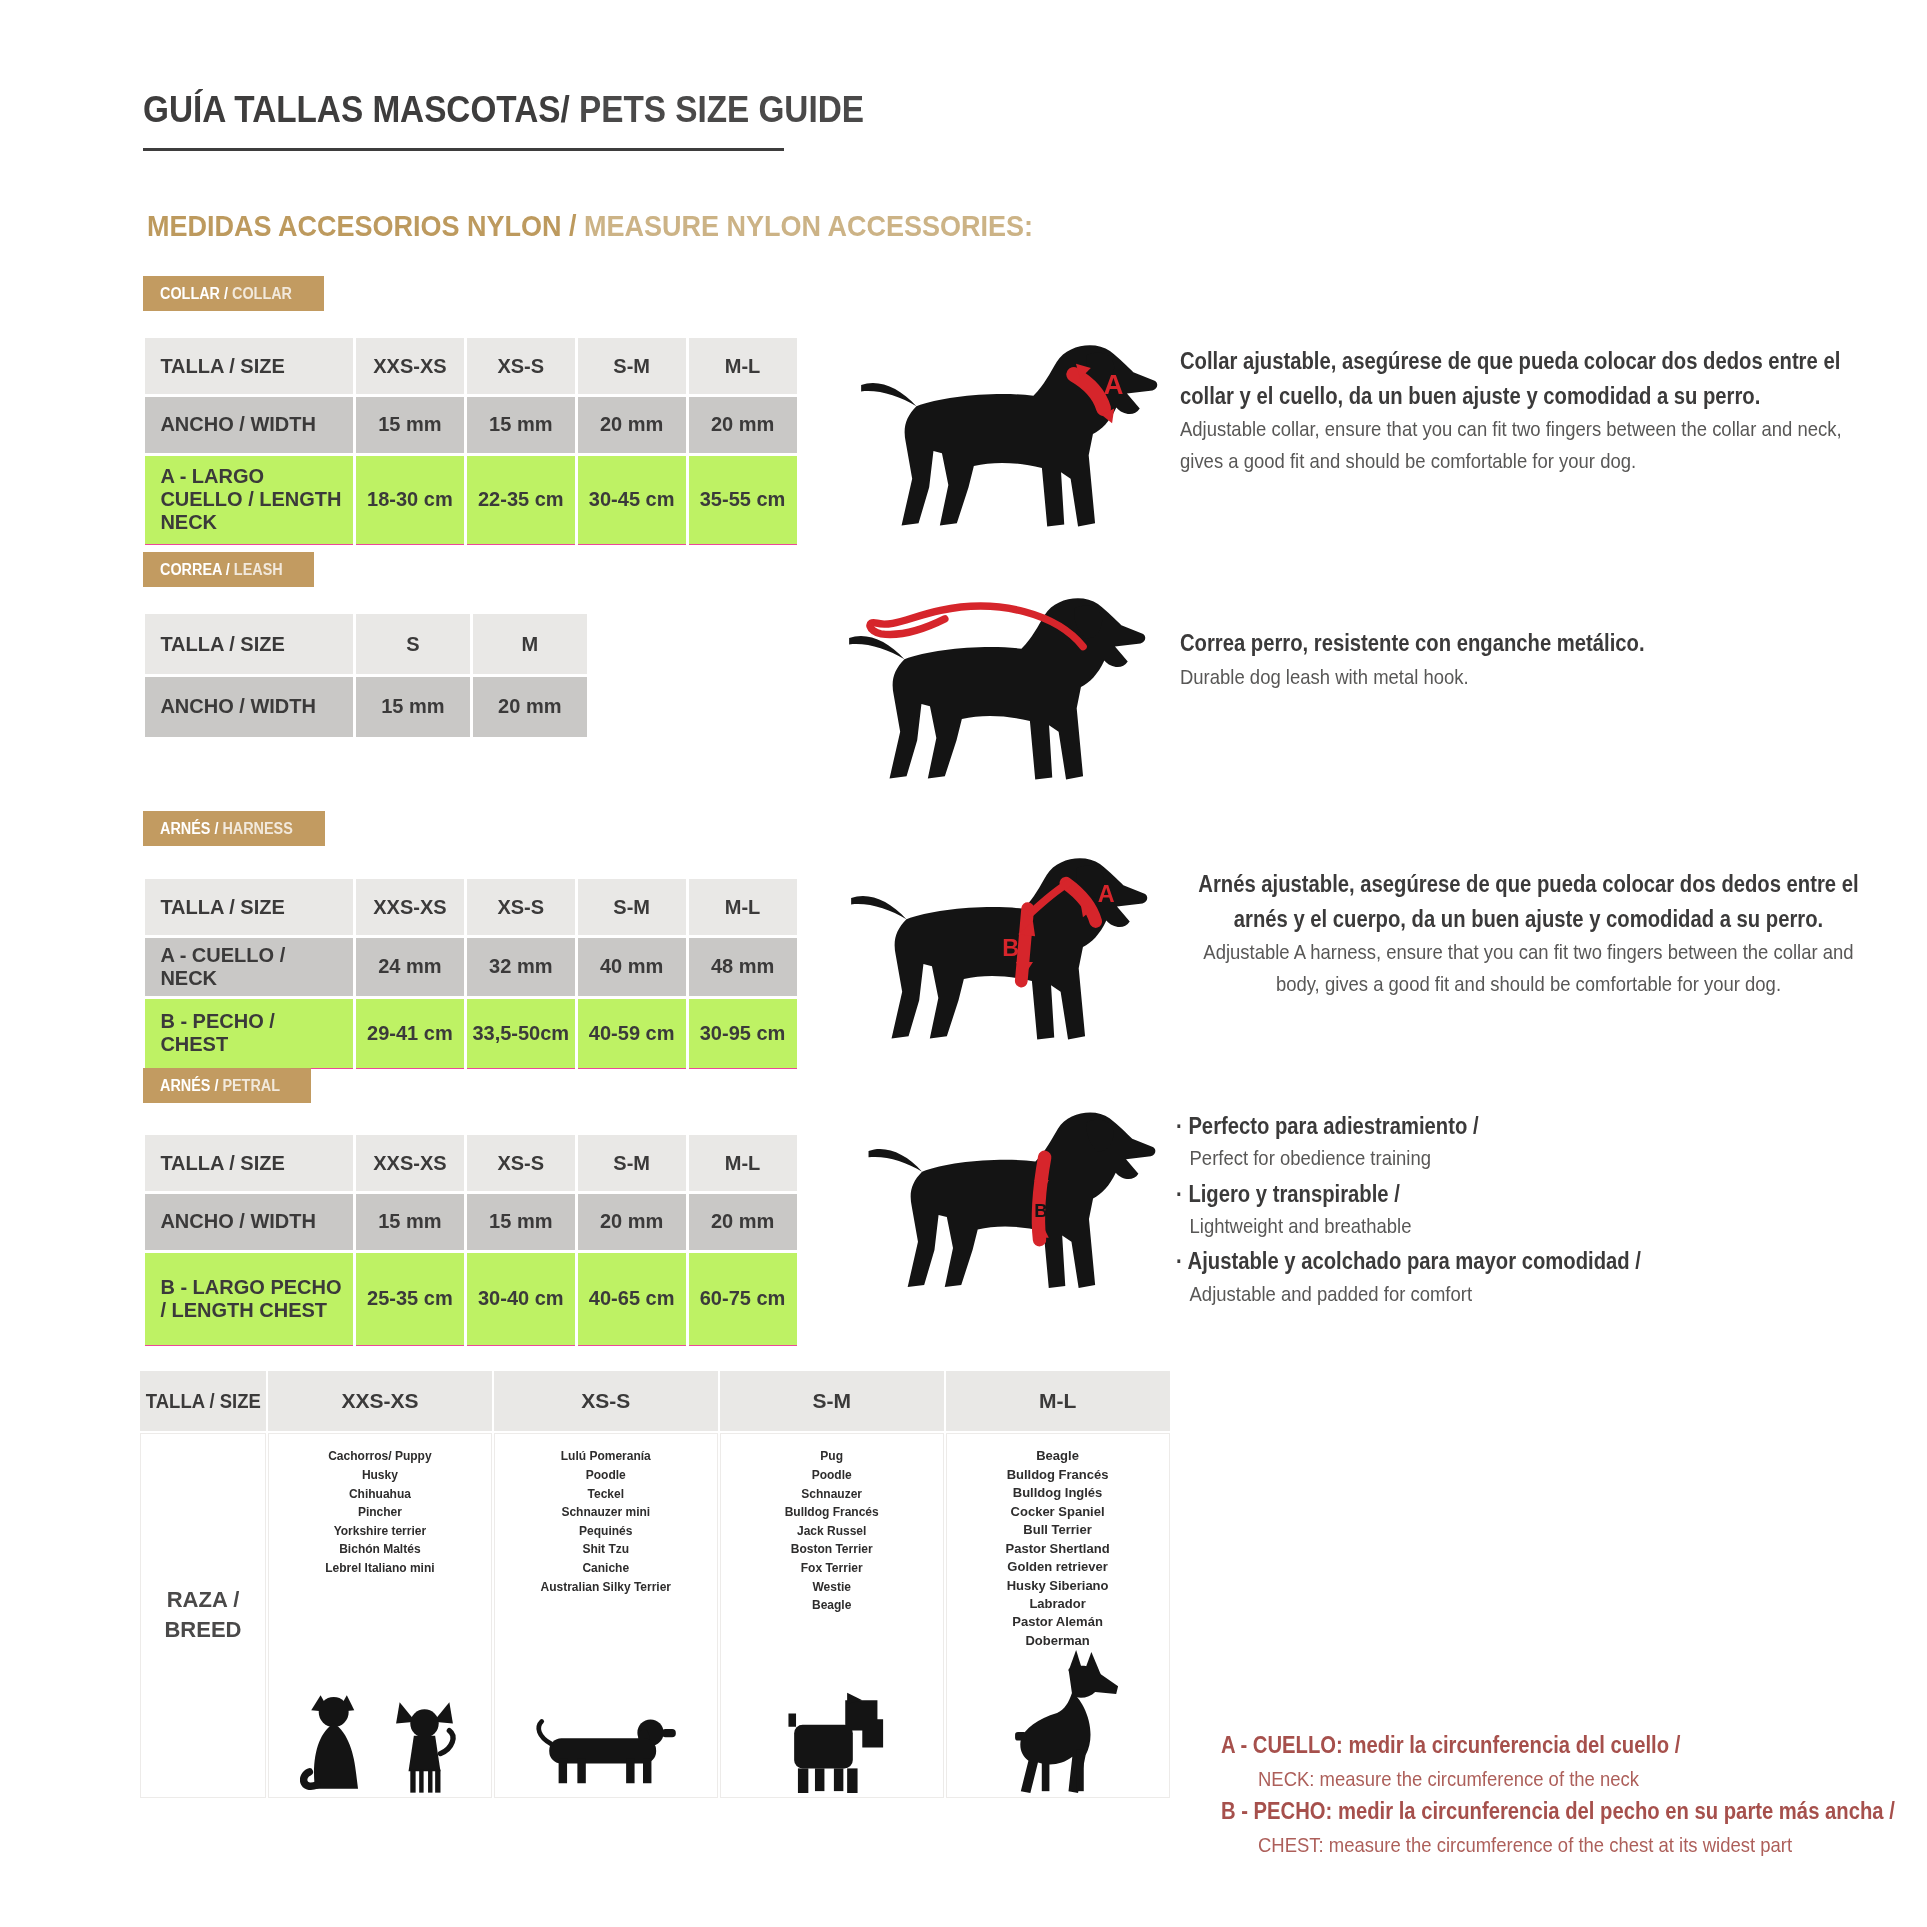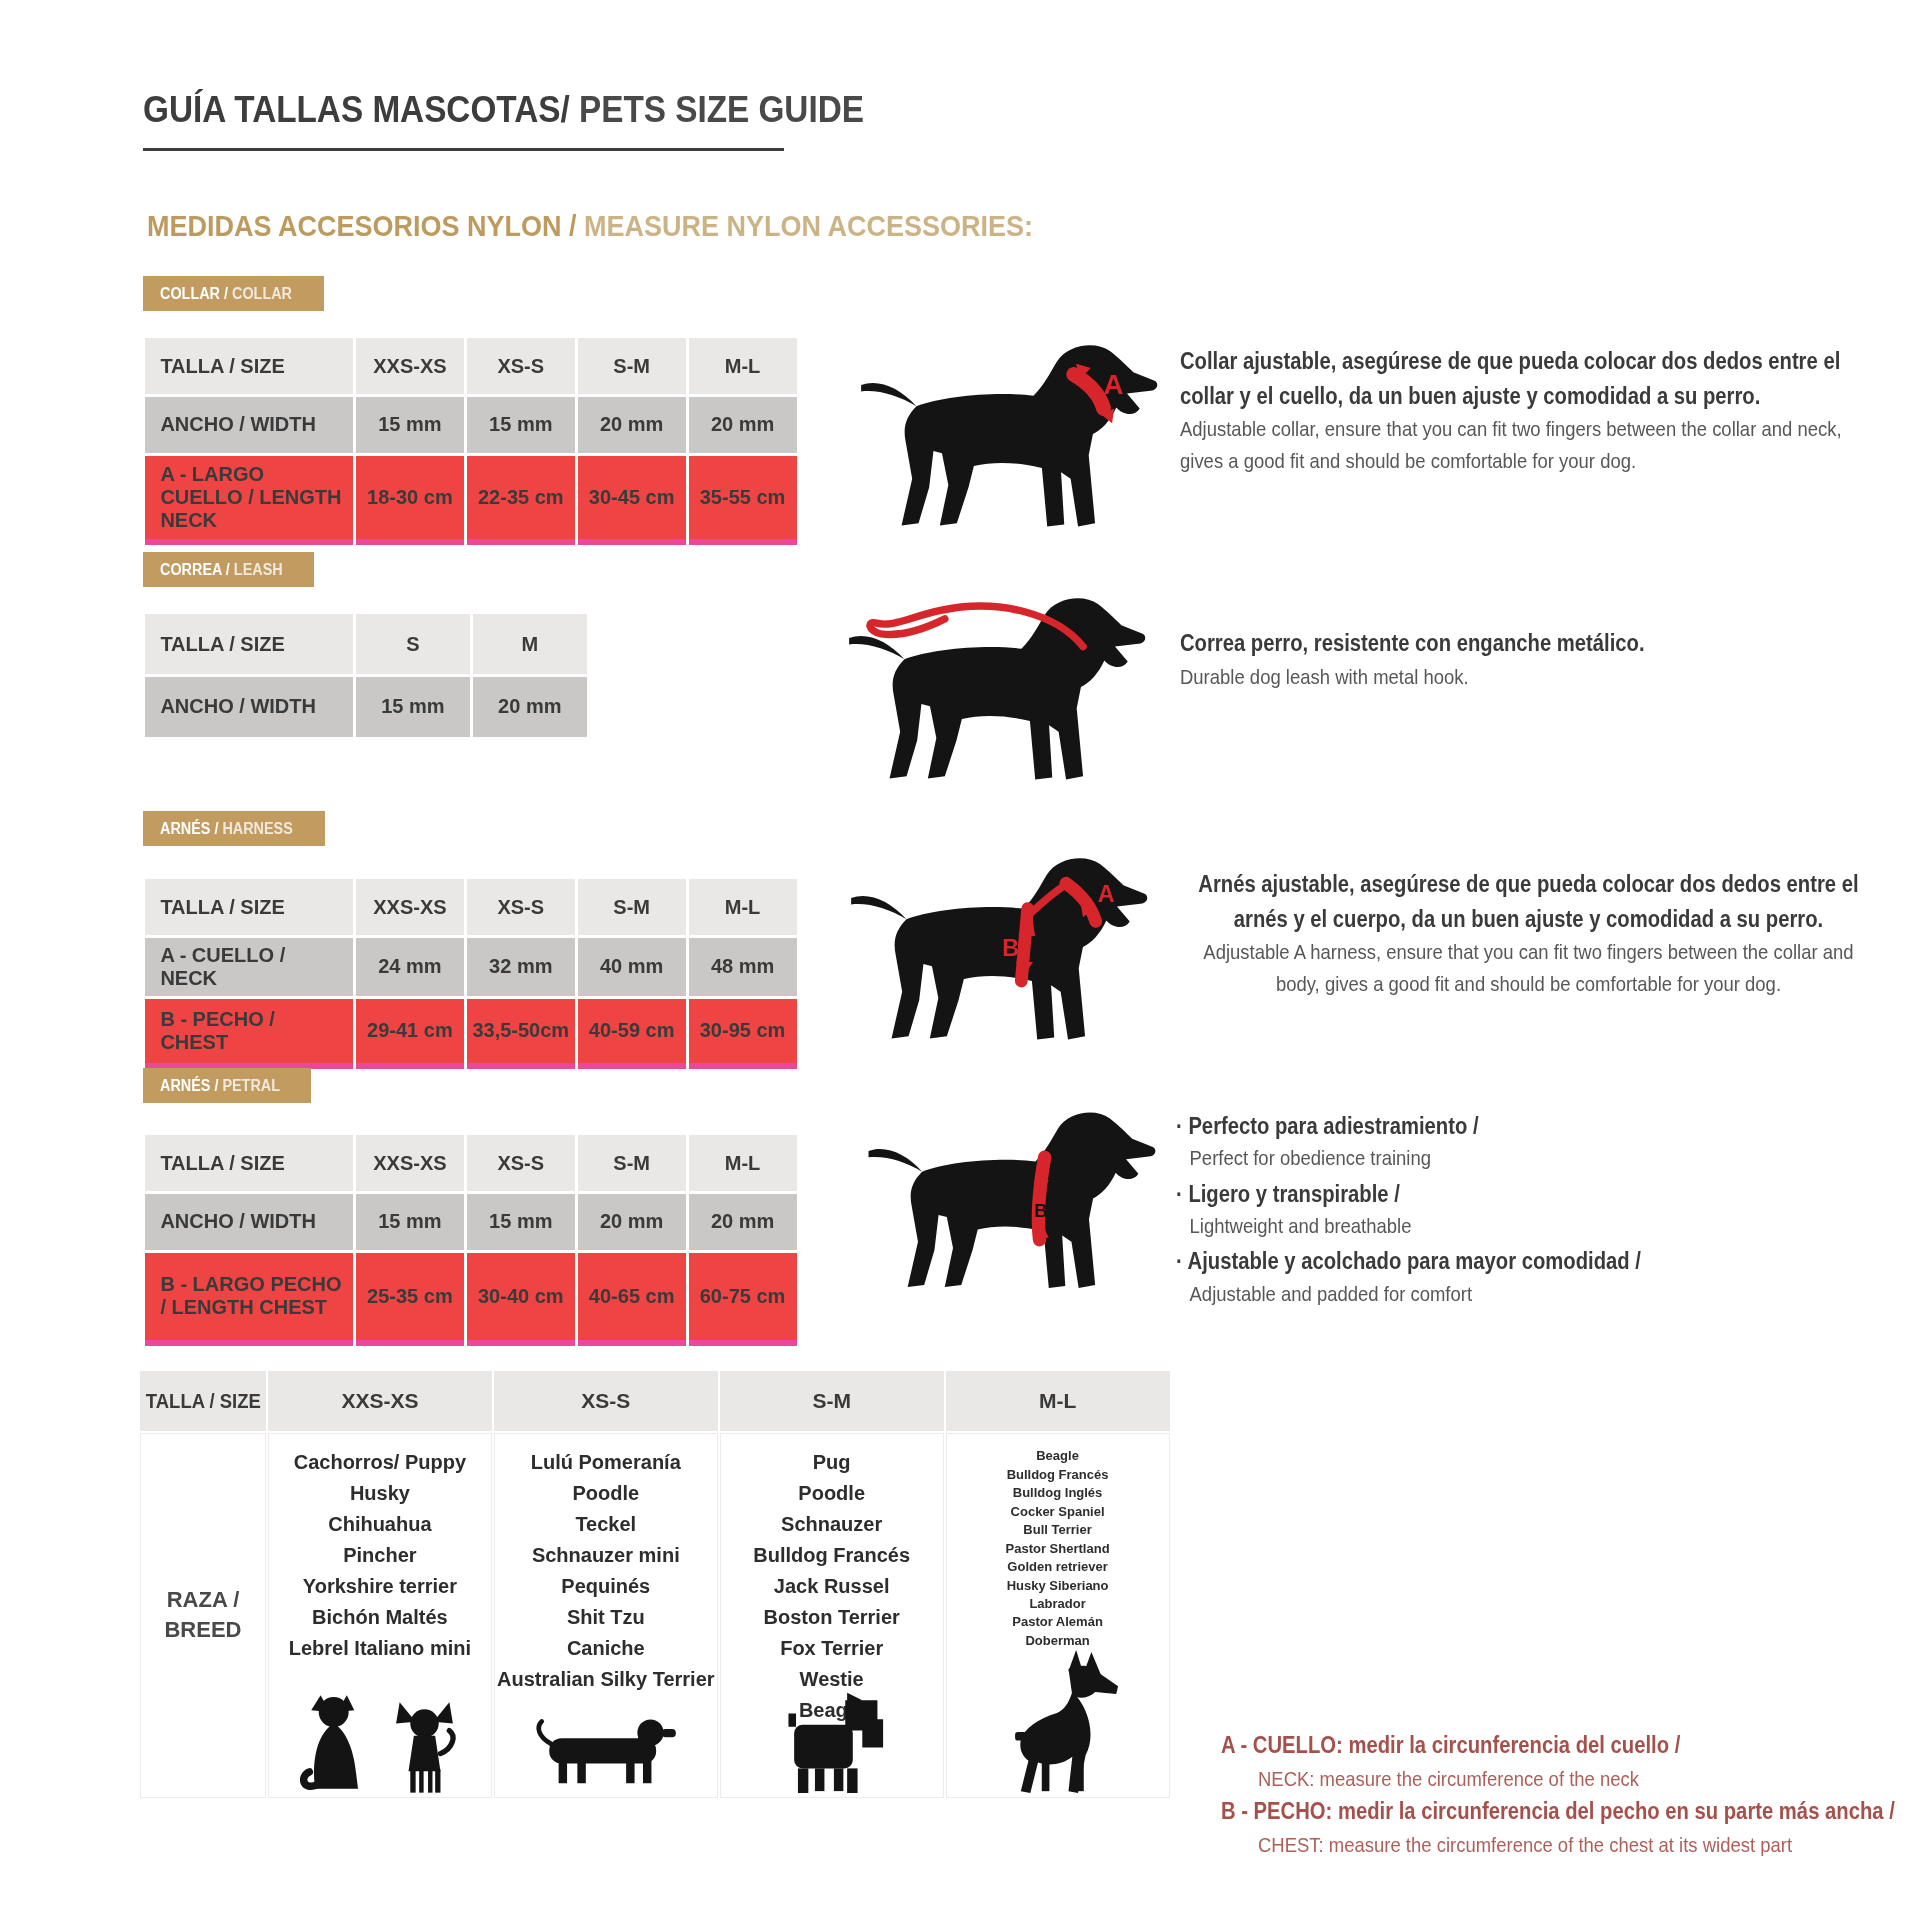--- a/index.html
+++ b/index.html
@@ -22,21 +22,21 @@
 
   
   .srow{display:grid;gap:2.9px;margin-bottom:2.9px;}
   .cols5{grid-template-columns:208px repeat(4,108px);}
   .cols3{grid-template-columns:208px repeat(2,114px);}
   .scell{display:flex;align-items:center;font-weight:700;font-size:20px;color:#3b3a3a;}
   .lab{padding-left:15.4px;line-height:1.15;padding-right:5.8px;}
   .val{justify-content:center;}
   .light .scell{background:#e9e8e6;}
   .mid .scell{background:#c9c8c6;}
-  .white .scell{background:#ef4444;border-bottom:6px solid #ec4899;}
+  .white .scell{background:#bef264;border-bottom:1px solid #ec4899;}
   .h58{height:56px;} .h60{height:58px;} .h62{height:60px;} .h72{height:70px;} .h92{height:89px;} .h96{height:93px;}
 
   
   .desc{width:734px;}
   .desc .es{font-size:23px;font-weight:700;color:#3b3a3a;line-height:1.5;}
   .desc .en{font-size:21px;font-weight:400;color:#585756;line-height:1.5;}
   .desc-inner{transform:scaleX(0.88);transform-origin:0 0;width:792px;}
 
   
   .bullets{width:792px;transform:scaleX(0.88);transform-origin:0 0;}
@@ -46,21 +46,21 @@
 
   
   .breeds{left:140px;top:1371px;width:1029px;}
   .b-head{display:grid;grid-template-columns:126px 224px 224px 224px 224px;gap:1.9px;margin-bottom:1.9px;}
   .b-hcell{background:#e9e8e6;height:60px;display:flex;align-items:center;justify-content:center;
            font-size:21px;font-weight:700;color:#3b3a3a;}
   .b-body{display:grid;grid-template-columns:126px 224px 224px 224px 224px;gap:1.9px;}
   .b-cell{background:#ffffff;border:1px solid #edebe9;height:363px;position:relative;text-align:center;}
   .b-label{display:flex;align-items:center;justify-content:center;font-size:22px;font-weight:700;
            color:#4a4949;line-height:1.4;padding:0 13.5px;text-align:center;}
-  .breed-list{padding-top:13.5px;font-size:20px;font-weight:700;color:#2e2d2d;line-height:1.55;}
+  .breed-list{padding-top:13.5px;font-size:12px;font-weight:700;color:#2e2d2d;line-height:1.55;}
   .breed-list-sm{font-size:13px;line-height:1.42;}
   .sil{position:absolute;left:0;right:0;bottom:3.9px;display:flex;justify-content:center;
        align-items:flex-end;gap:15.4px;}
 
   
   .notes{left:1221px;top:1728px;width:734px;}
   .notes-inner{transform:scaleX(0.88);transform-origin:0 0;width:811px;}
   .n-es{font-size:23px;font-weight:700;color:#a6504c;line-height:1.5;}
   .n-en{font-size:21px;font-weight:400;color:#ad5f5a;line-height:1.5;padding-left:42px;}
 

